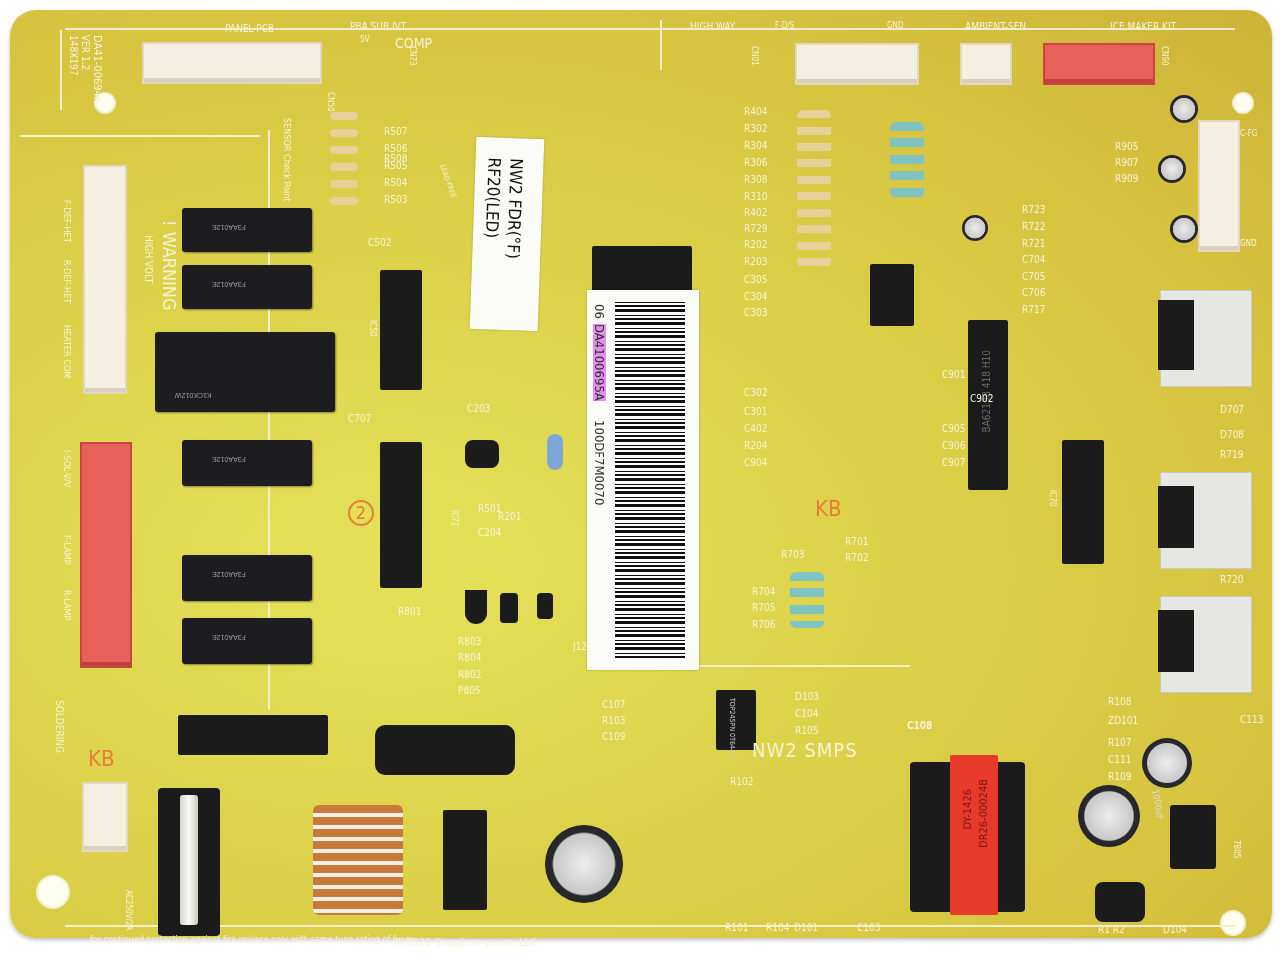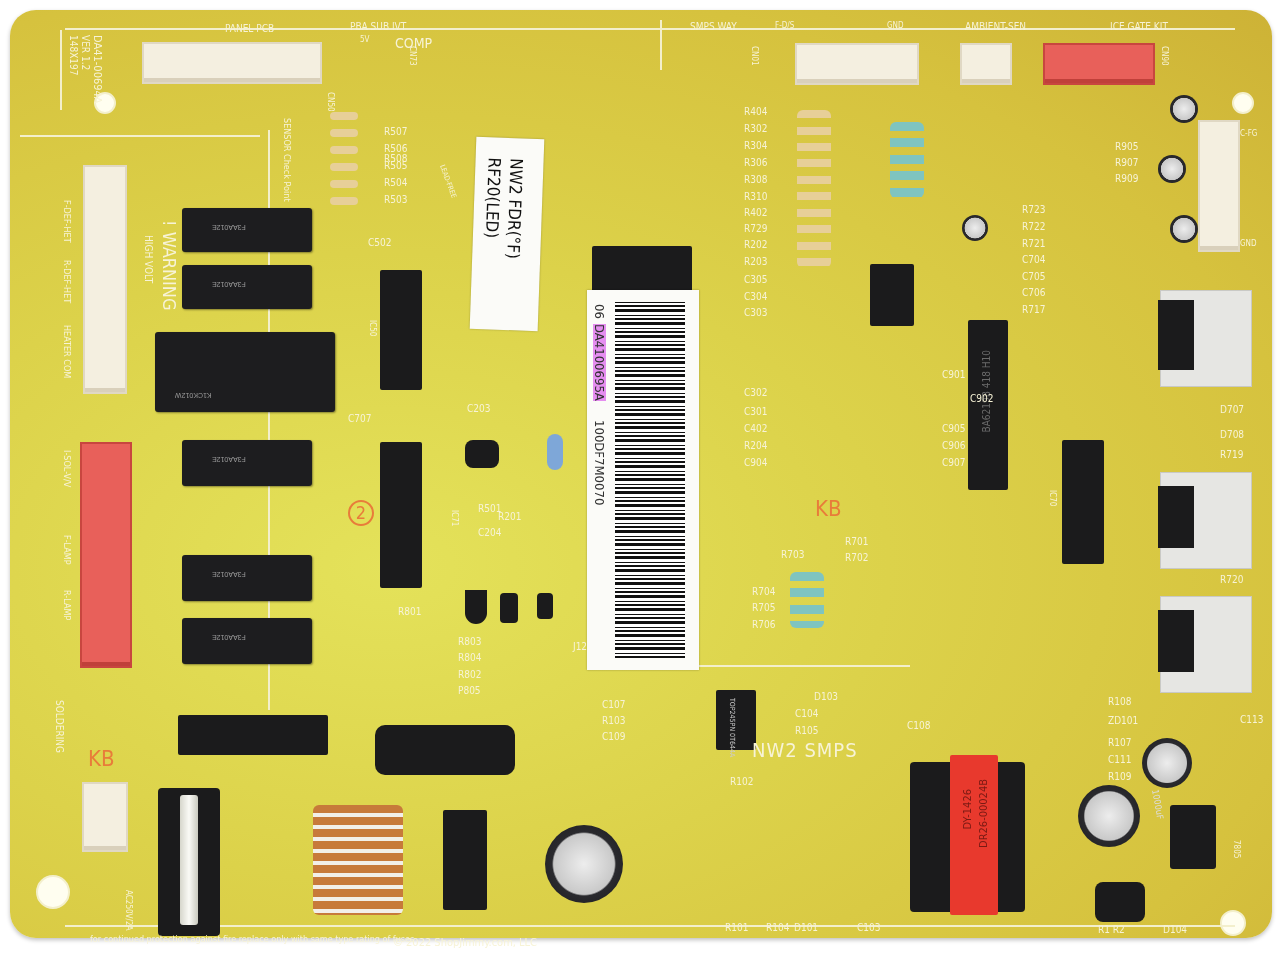--- a/index.html
+++ b/index.html
@@ -51,31 +51,31 @@
 
   <div class="silk" style="left:215px;top:14px;">PANEL PCB</div>
   <div class="conn" style="left:132px;top:32px;width:176px;height:38px;"></div>
   <div class="silk v" style="left:316px;top:82px;font-size:8px;">CN50</div>
 
   <div class="silk" style="left:340px;top:12px;">PBA SUB IVT</div>
   <div class="silk" style="left:350px;top:26px;font-size:8px;">5V</div>
   <div class="silk" style="left:385px;top:26px;font-size:14px;">COMP</div>
   <div class="silk v" style="left:398px;top:36px;font-size:8px;">CN73</div>
 
-  <div class="silk" style="left:680px;top:12px;">SMPS WAY</div>
+  <div class="silk" style="left:680px;top:12px;">HIGH WAY</div>
   <div class="silk v" style="left:740px;top:36px;font-size:8px;">CN01</div>
 
   <div class="conn" style="left:785px;top:33px;width:120px;height:38px;"></div>
   <div class="silk" style="left:765px;top:12px;font-size:8px;">F-D/S</div>
   <div class="silk" style="left:877px;top:12px;font-size:8px;">GND</div>
 
   <div class="silk" style="left:955px;top:12px;">AMBIENT-SEN</div>
   <div class="conn" style="left:950px;top:33px;width:48px;height:38px;"></div>
 
-  <div class="silk" style="left:1100px;top:12px;">ICE GATE KIT</div>
+  <div class="silk" style="left:1100px;top:12px;">ICE MAKER KIT</div>
   <div class="conn red" style="left:1033px;top:33px;width:108px;height:38px;"></div>
   <div class="silk v" style="left:1150px;top:36px;font-size:8px;">CN90</div>
 
   <div class="conn" style="left:73px;top:155px;width:40px;height:225px;"></div>
   <div class="silk v" style="left:52px;top:190px;font-size:9px;">F-DEF-HET</div>
   <div class="silk v" style="left:52px;top:250px;font-size:9px;">R-DEF-HET</div>
   <div class="silk v" style="left:52px;top:315px;font-size:9px;">HEATER COM</div>
 
   <div class="conn red" style="left:70px;top:432px;width:48px;height:222px;"></div>
   <div class="silk v" style="left:52px;top:440px;font-size:9px;">I-SOL-V/V</div>
@@ -231,24 +231,24 @@
   <div class="tr" style="left:490px;top:583px;width:18px;height:30px;border-radius:4px;"></div>
   <div class="tr" style="left:527px;top:583px;width:16px;height:26px;border-radius:4px;"></div>
   <div class="tr" style="left:455px;top:430px;width:34px;height:28px;border-radius:8px;"></div>
   <div class="res" style="left:537px;top:424px;width:16px;height:36px;border-radius:8px;background:#7ea7d8;"></div>
 
   <div class="silk big" style="left:742px;top:730px;">NW2 SMPS</div>
   <div class="silk" style="left:592px;top:690px;">C107</div>
   <div class="silk" style="left:592px;top:706px;">R103</div>
   <div class="silk" style="left:592px;top:722px;">C109</div>
   <div class="silk" style="left:720px;top:767px;">R102</div>
-  <div class="silk" style="left:785px;top:682px;margin-left:19px;">D103</div>
+  <div class="silk" style="left:785px;top:682px;">D103</div>
   <div class="silk" style="left:785px;top:699px;">C104</div>
   <div class="silk" style="left:785px;top:716px;">R105</div>
-  <div class="silk" style="left:897px;top:711px;">C108</div>
+  <div class="silk" style="left:897px;top:711px;font-weight:bold;">C108</div>
   <div class="silk" style="left:1098px;top:687px;">R108</div>
   <div class="silk" style="left:1098px;top:706px;">ZD101</div>
   <div class="silk" style="left:1098px;top:728px;">R107</div>
   <div class="silk" style="left:1098px;top:745px;">C111</div>
   <div class="silk" style="left:1098px;top:762px;">R109</div>
   <div class="silk" style="left:1230px;top:705px;">C113</div>
   <div class="silk" style="left:715px;top:913px;">R101</div>
   <div class="silk" style="left:756px;top:913px;">R104</div>
   <div class="silk" style="left:784px;top:913px;">D101</div>
   <div class="silk" style="left:847px;top:913px;">C103</div>

